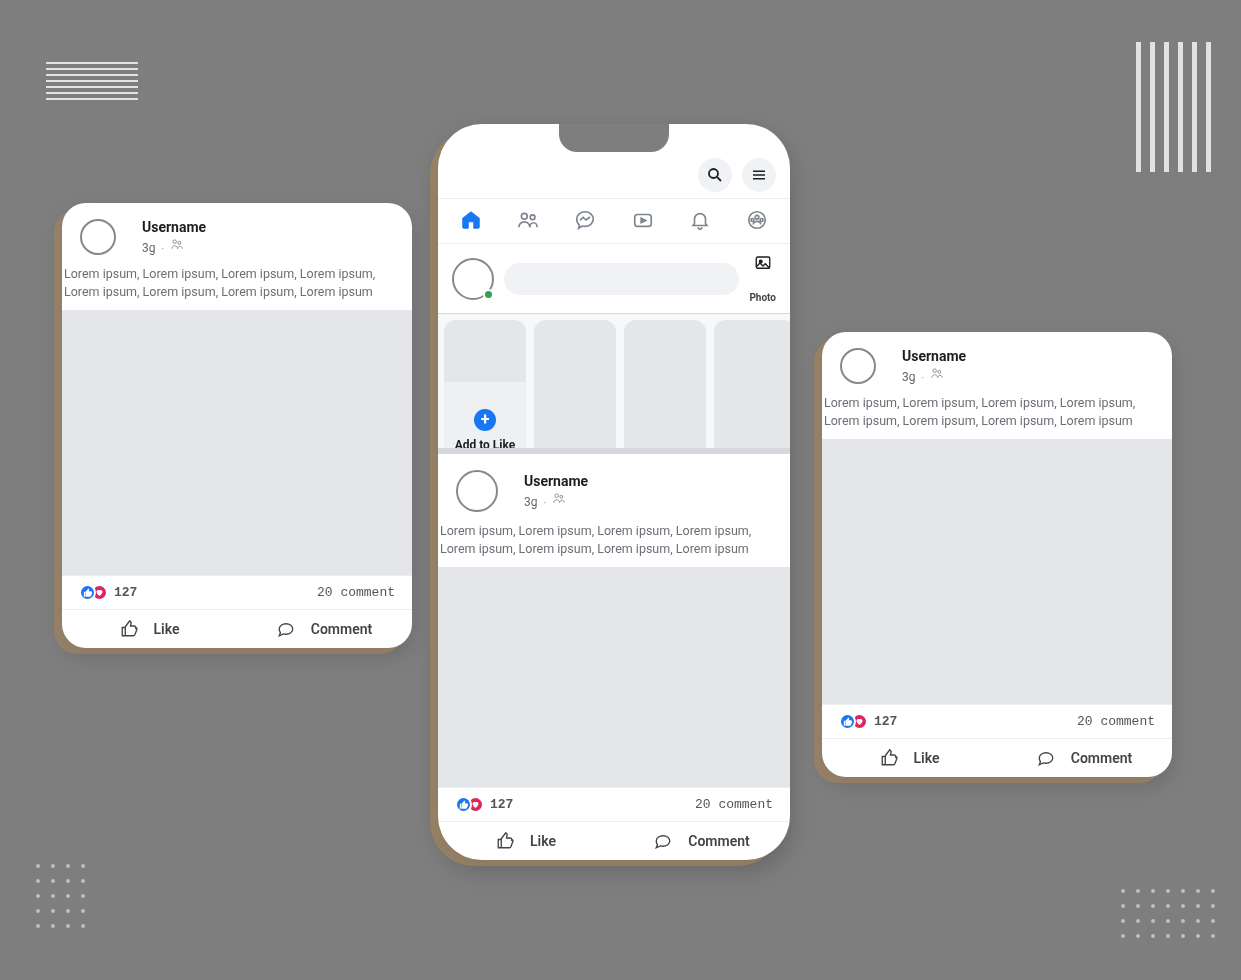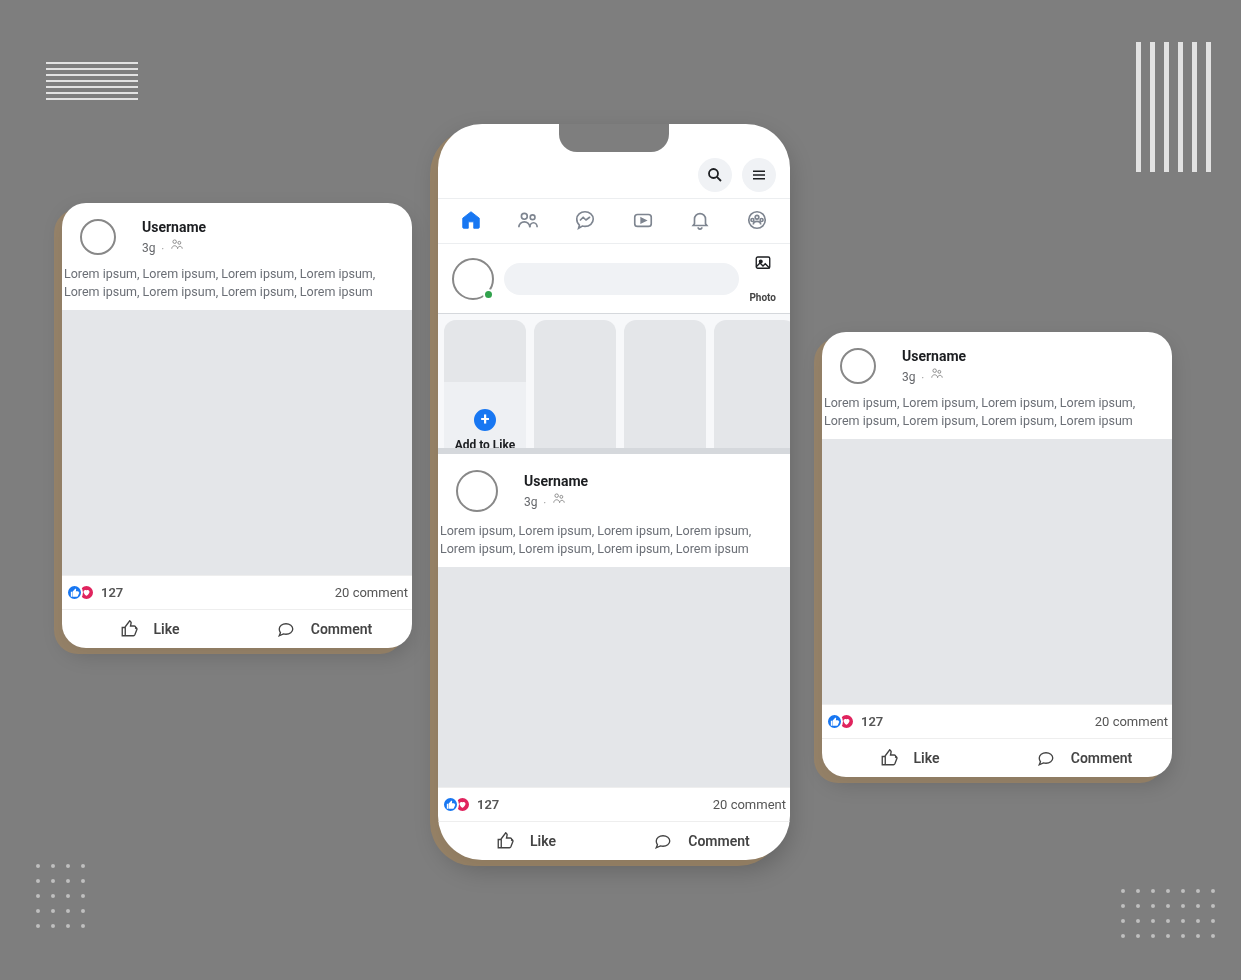--- a/index.html
+++ b/index.html
@@ -38,21 +38,21 @@
   .avatar { width:36px; height:36px; border-radius:50%; background:#fff; border:2px solid #888; flex-shrink:0; }
   .avatar.lg { width:42px; height:42px; }
   .post-userinfo { display:flex; flex-direction:column;margin-left:16px; }
   .username { font-weight:700; font-size:14px; color:#1c1e21; }
   .post-meta { display:flex; align-items:flex-end; gap:6px; margin-top:1px; }
   .timeago { font-size:12px; color:#65676b; }
   .audience-icon svg { width:14px; height:14px; }
 
   .post-text { font-size:12.5px; color:#6b6f76; padding:4px 2px 10px; line-height:1.4; }
   .post-image { flex:1; background:#e4e6e9; }
-  .post-stats { display:flex; align-items:center; justify-content:space-between; padding:8px 4px; border-top:1px solid #eee; border-bottom:1px solid #eee; }
+  .post-stats { display:flex; align-items:center; justify-content:space-between; padding:8px 17px; border-top:1px solid #eee; border-bottom:1px solid #eee;font-family:Liberation Mono, monospace; }
   .reactions { display:flex; align-items:center; gap:2px; }
   .react-icons { display:flex; }
   .react-icons span { width:17px; height:17px; border-radius:50%; border:2px solid #fff; display:flex; align-items:center; justify-content:center; font-size:9px; color:#fff; }
   .react-icons .like-icon { background:#1877f2; z-index:2; }
   .react-icons .love-icon { background:#e0245e; margin-left:-5px; z-index:1; }
   .react-count { font-size:13px; color:#555; font-weight:600; margin-left:4px; }
   .comment-count { font-size:13px; color:#555; }
   .post-actions { display:flex; }
   .post-actions .action { flex:1; display:flex; align-items:center; justify-content:center; gap:16px; padding:10px 0; cursor:pointer; }
   .post-actions .action span { font-size:14px; color:#444; font-weight:600; }

